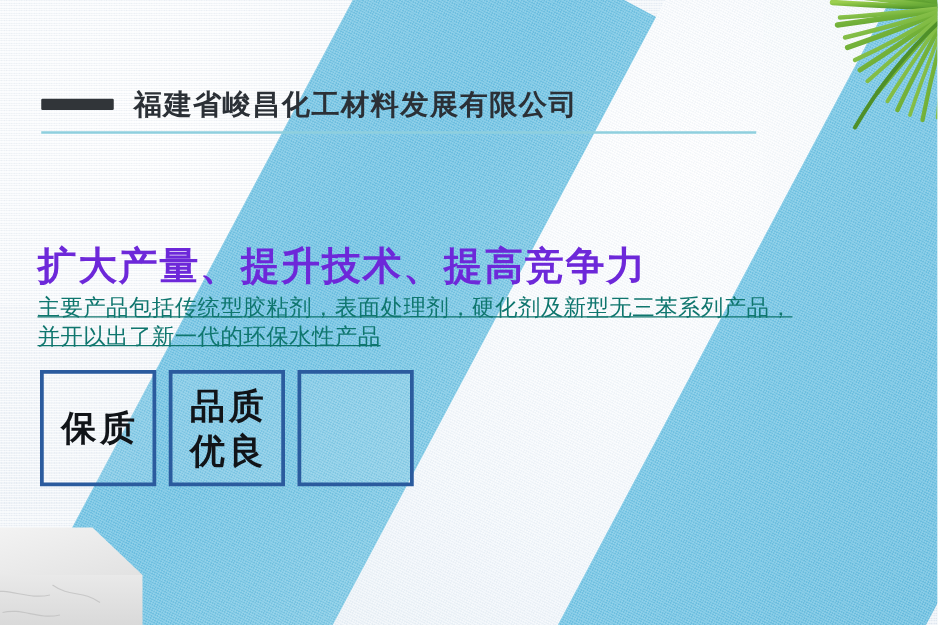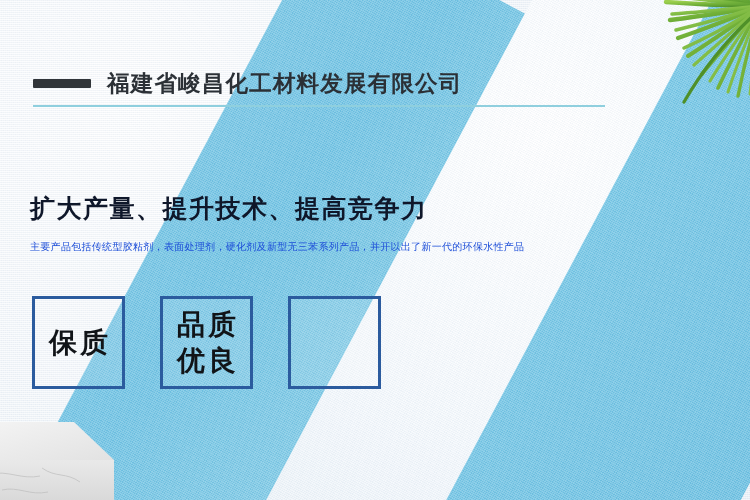--- a/index.html
+++ b/index.html
@@ -142,46 +142,47 @@
     text-shadow:
       0 2px 0 rgba(255,255,255,.9),
       0 3px 6px rgba(40,80,140,.30);
   }
 
   
   .subhead {
     position:absolute;
     left:30px;
     top:192px;
-    font-size:25px;
+    font-size:31px;
     font-weight:600;
     letter-spacing:1.5px;
-    color:#0f172a;
+    color:#6d28d9;
     white-space:nowrap;
   }
 
   
   .para {
     position:absolute;
     left:30px;
     top:235px;
     width:610px;
-    font-size:10px;
+    font-size:18px;
     line-height:23px;
     letter-spacing:.3px;
-    color:#1d4ed8;
+    color:#0f766e;
+    text-decoration:underline;
   }
 
   
   .boxes {
     position:absolute;
     left:32px;
     top:296px;
     display:flex;
-    gap:35px;
+    gap:10px;
   }
   .fbox {
     width:93px;
     height:93px;
     border:3px solid #2b5b9e;
     background:rgba(255,255,255,.10);
     display:flex;
     flex-direction:column;
     align-items:center;
     justify-content:center;

